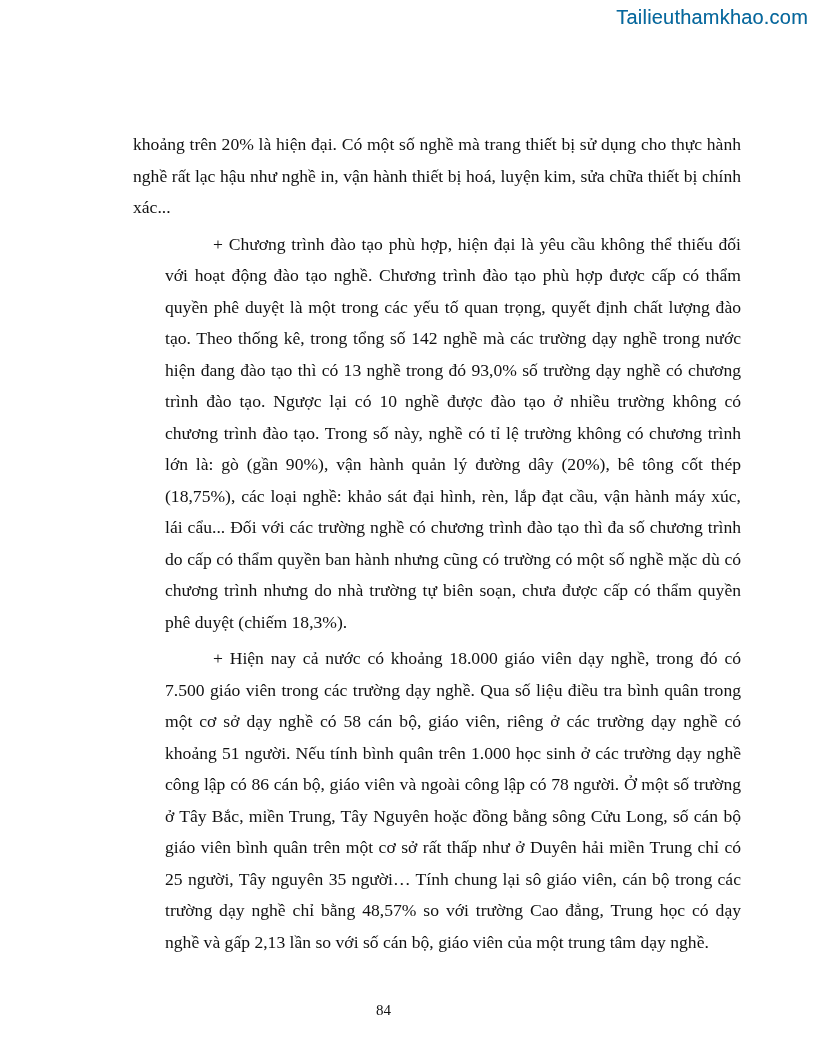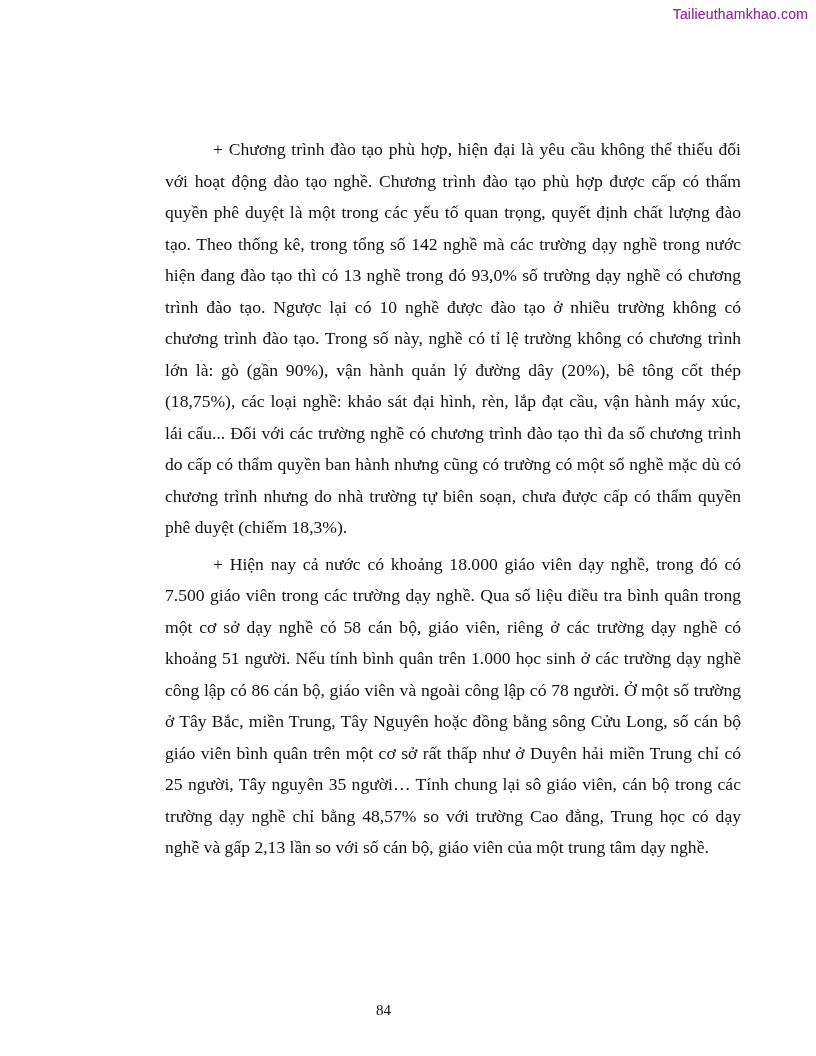--- a/index.html
+++ b/index.html
@@ -13,22 +13,22 @@
       position: relative;
       overflow: hidden;
       font-family: "Liberation Serif", serif;
       color: #111111;
     }
     .watermark {
       position: absolute;
       top: 6px;
       right: 8px;
       font-family: "Liberation Sans", sans-serif;
-      font-size: 14px;
-      color: #a21caf;
+      font-size: 20px;
+      color: #0369a1;
       letter-spacing: 0.2px;
       text-shadow: 0 0 0.5px #bbbbbb;
     }
     .page-body {
       position: absolute;
       left: 133px;
       top: 129px;
       width: 608px;
       font-size: 17.6px;
       line-height: 31.5px;
@@ -51,17 +51,18 @@
       font-size: 15px;
       color: #111111;
     }
   </style>
 </head>
 <body>
 
 <div class="watermark">Tailieuthamkhao.com</div>
 
 <div class="page-body">
+  <p class="">khoảng trên 20% là hiện đại. Có một số nghề mà trang thiết bị sử dụng cho thực hành nghề rất lạc hậu như nghề in, vận hành thiết bị hoá, luyện kim, sửa chữa thiết bị chính xác...</p>
   <p class="indent">+ Chương trình đào tạo phù hợp, hiện đại là yêu cầu không thể thiếu đối với hoạt động đào tạo nghề. Chương trình đào tạo phù hợp được cấp có thẩm quyền phê duyệt là một trong các yếu tố quan trọng, quyết định chất lượng đào tạo. Theo thống kê, trong tổng số 142 nghề mà các trường dạy nghề trong nước hiện đang đào tạo thì có 13 nghề trong đó 93,0% số trường dạy nghề có chương trình đào tạo. Ngược lại có 10 nghề được đào tạo ở nhiều trường không có chương trình đào tạo. Trong số này, nghề có tỉ lệ trường không có chương trình lớn là: gò (gần 90%), vận hành quản lý đường dây (20%), bê tông cốt thép (18,75%), các loại nghề: khảo sát đại hình, rèn, lắp đạt cầu, vận hành máy xúc, lái cẩu... Đối với các trường nghề có chương trình đào tạo thì đa số chương trình do cấp có thẩm quyền ban hành nhưng cũng có trường có một số nghề mặc dù có chương trình nhưng do nhà trường tự biên soạn, chưa được cấp có thẩm quyền phê duyệt (chiếm 18,3%).</p>
   <p class="indent">+ Hiện nay cả nước có khoảng 18.000 giáo viên dạy nghề, trong đó có 7.500 giáo viên trong các trường dạy nghề. Qua số liệu điều tra bình quân trong một cơ sở dạy nghề có 58 cán bộ, giáo viên, riêng ở các trường dạy nghề có khoảng 51 người. Nếu tính bình quân trên 1.000 học sinh ở các trường dạy nghề công lập có 86 cán bộ, giáo viên và ngoài công lập có 78 người. Ở một số trường ở Tây Bắc, miền Trung, Tây Nguyên hoặc đồng bằng sông Cửu Long, số cán bộ giáo viên bình quân trên một cơ sở rất thấp như ở Duyên hải miền Trung chỉ có 25 người, Tây nguyên 35 người… Tính chung lại sô giáo viên, cán bộ trong các trường dạy nghề chỉ bằng 48,57% so với trường Cao đẳng, Trung học có dạy nghề và gấp 2,13 lần so với số cán bộ, giáo viên của một trung tâm dạy nghề.</p>
 </div>
 
 <div class="page-number">84</div>
 
 </body></html>

